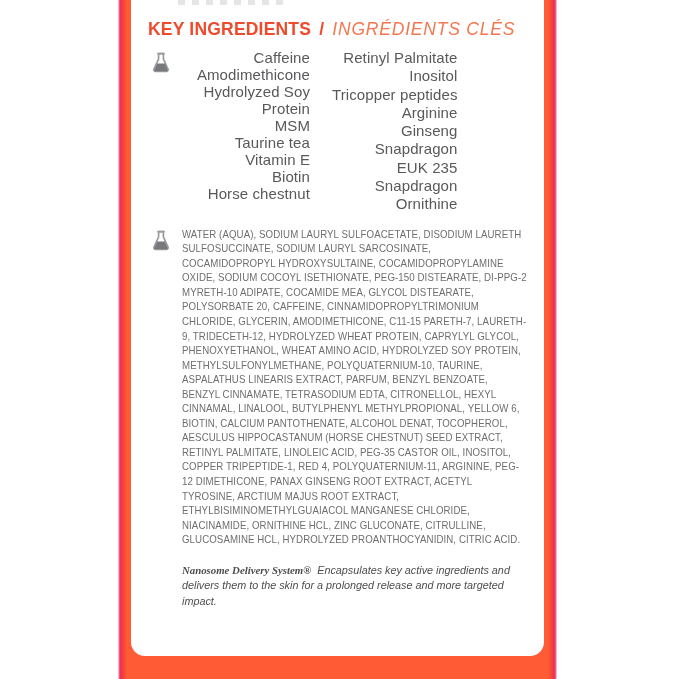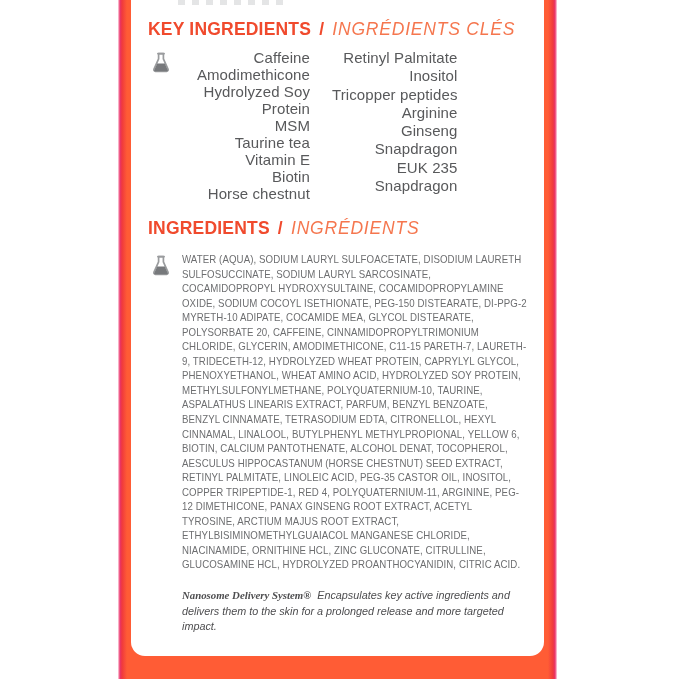--- a/index.html
+++ b/index.html
@@ -120,29 +120,25 @@
             </div>
           <div class="ki-col right">
               <div class="ki-item">Retinyl Palmitate</div>
               <div class="ki-item">Inositol</div>
               <div class="ki-item">Tricopper peptides</div>
               <div class="ki-item">Arginine</div>
               <div class="ki-item">Ginseng</div>
               <div class="ki-item">Snapdragon</div>
               <div class="ki-item">EUK 235</div>
               <div class="ki-item">Snapdragon</div>
+              <div class="ki-item">Ornithine</div>
             </div>
         </div>
       </div>
 
-      <div class="sec-title ing-title">
-        <span class="en">INGREDIENTS</span>
-        <span class="slash">/</span>
-        <span class="fr">INGRÉDIENTS</span>
-      </div>
 
       <div class="flask-row ing-row">
         <svg class="flask" viewBox="0 0 22 22">
           <path d="M8.6 2.6 h4.8 v5.3 l4.6 10.2 a1.55 1.55 0 0 1 -1.4 2.2 H5.4 a1.55 1.55 0 0 1 -1.4 -2.2 L8.6 7.9 Z" fill="none" stroke="var(--flask-icon)" stroke-width="1.7" stroke-linejoin="round"></path>
           <path d="M7.2 12.6 h7.6 l2.9 6.4 a0.85 0.85 0 0 1 -0.8 1.2 H5.1 a0.85 0.85 0 0 1 -0.8 -1.2 Z" fill="var(--flask-liquid)"></path>
           <path d="M7.9 2.6 h6.2" stroke="var(--flask-icon)" stroke-width="1.7" stroke-linecap="round"></path>
         </svg>
         <div class="ing-text">WATER (AQUA), SODIUM LAURYL SULFOACETATE, DISODIUM LAURETH SULFOSUCCINATE, SODIUM LAURYL SARCOSINATE, COCAMIDOPROPYL HYDROXYSULTAINE, COCAMIDOPROPYLAMINE OXIDE, SODIUM COCOYL ISETHIONATE, PEG-150 DISTEARATE, DI-PPG-2 MYRETH-10 ADIPATE, COCAMIDE MEA, GLYCOL DISTEARATE, POLYSORBATE 20, CAFFEINE, CINNAMIDOPROPYLTRIMONIUM CHLORIDE, GLYCERIN, AMODIMETHICONE, C11-15 PARETH-7, LAURETH-9, TRIDECETH-12, HYDROLYZED WHEAT PROTEIN, CAPRYLYL GLYCOL, PHENOXYETHANOL, WHEAT AMINO ACID, HYDROLYZED SOY PROTEIN, METHYLSULFONYLMETHANE, POLYQUATERNIUM-10, TAURINE, ASPALATHUS LINEARIS EXTRACT, PARFUM, BENZYL BENZOATE, BENZYL CINNAMATE, TETRASODIUM EDTA, CITRONELLOL, HEXYL CINNAMAL, LINALOOL, BUTYLPHENYL METHYLPROPIONAL, YELLOW 6, BIOTIN, CALCIUM PANTOTHENATE, ALCOHOL DENAT, TOCOPHEROL, AESCULUS HIPPOCASTANUM (HORSE CHESTNUT) SEED EXTRACT, RETINYL PALMITATE, LINOLEIC ACID, PEG-35 CASTOR OIL, INOSITOL, COPPER TRIPEPTIDE-1, RED 4, POLYQUATERNIUM-11, ARGININE, PEG-12 DIMETHICONE, PANAX GINSENG ROOT EXTRACT, ACETYL TYROSINE, ARCTIUM MAJUS ROOT EXTRACT, ETHYLBISIMINOMETHYLGUAIACOL MANGANESE CHLORIDE, NIACINAMIDE, ORNITHINE HCL, ZINC GLUCONATE, CITRULLINE, GLUCOSAMINE HCL, HYDROLYZED PROANTHOCYANIDIN, CITRIC ACID.</div>
       </div>
 

